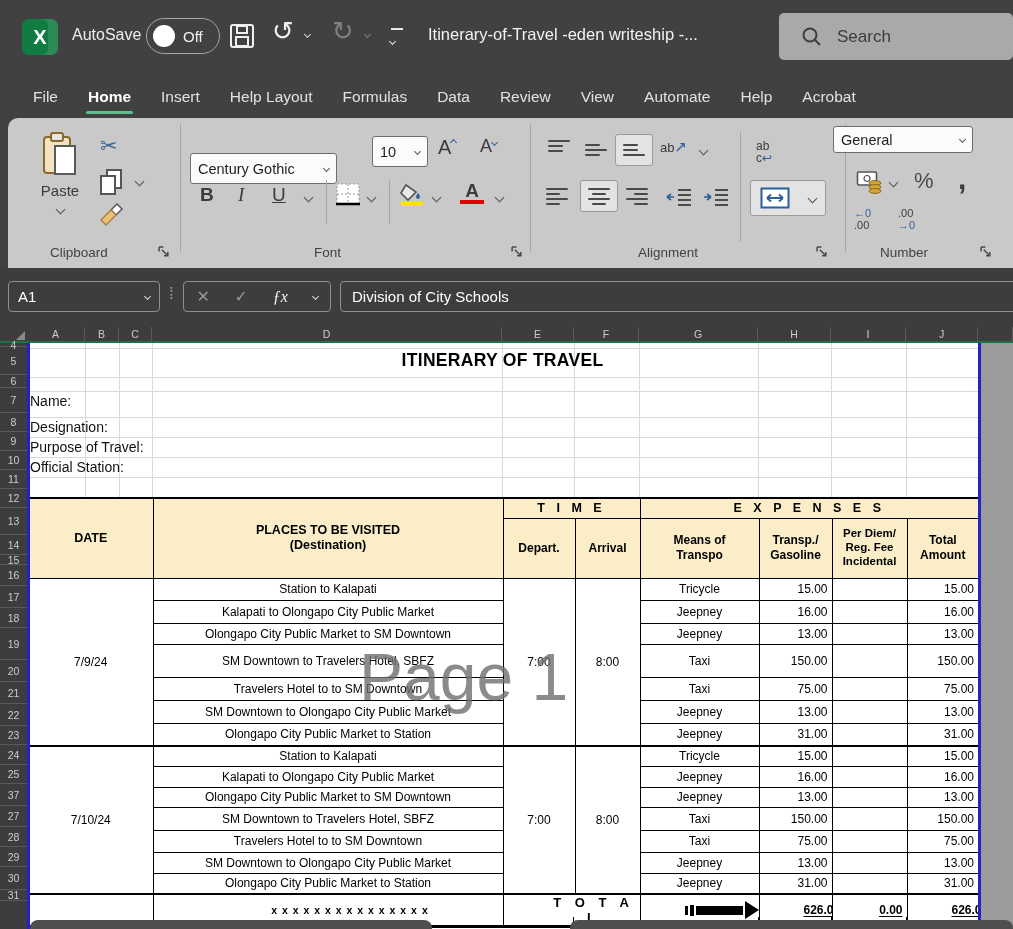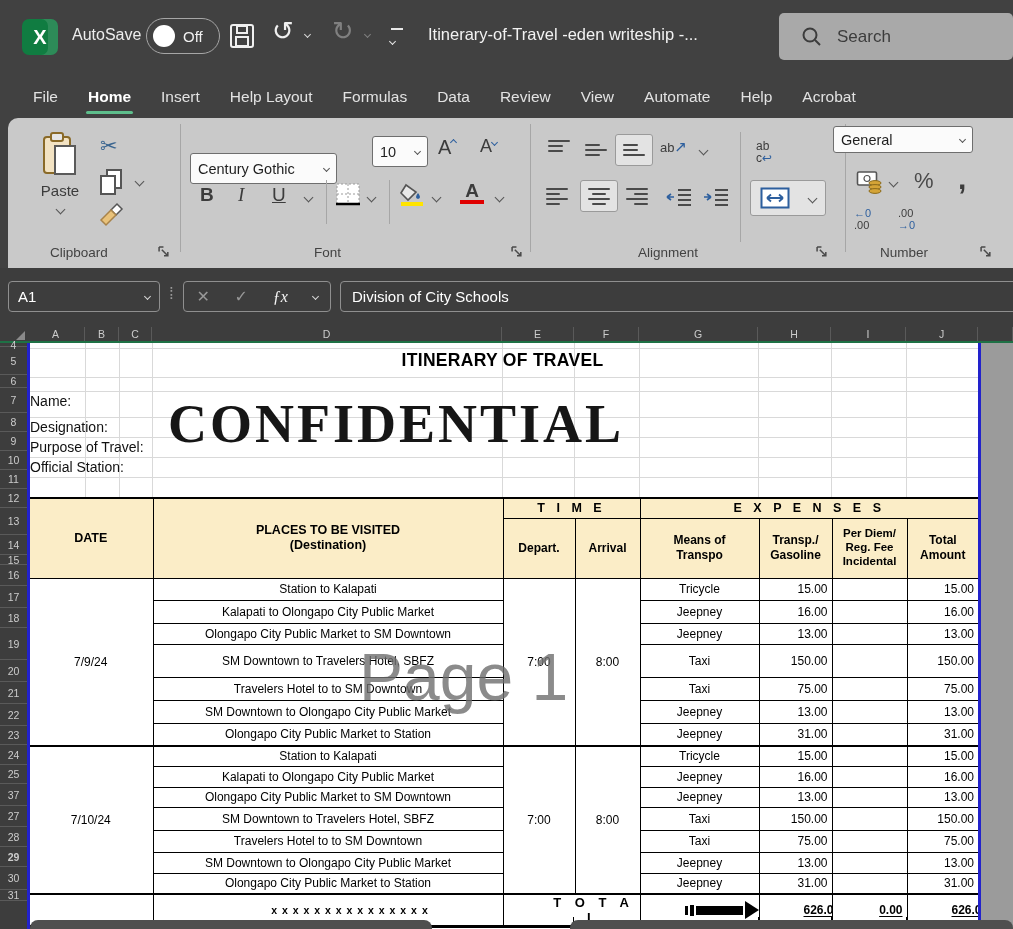--- a/index.html
+++ b/index.html
@@ -423,21 +423,21 @@
       <div class="row-h" style="height: 32px;">19</div>
       <div class="row-h" style="height: 22px;">20</div>
       <div class="row-h" style="height: 22px;">21</div>
       <div class="row-h" style="height: 22px;">22</div>
       <div class="row-h" style="height: 19px;">23</div>
       <div class="row-h" style="height: 20px;">24</div>
       <div class="row-h" style="height: 19px;">25</div>
       <div class="row-h" style="height: 22px;">37</div>
       <div class="row-h" style="height: 21px;">27</div>
       <div class="row-h" style="height: 20px;">28</div>
-      <div class="row-h" style="height: 20px; font-weight: bold;">29</div>
+      <div class="row-h" style="height: 20px;">29</div>
       <div class="row-h" style="height: 23px;">30</div>
       <div class="row-h" style="height: 11px;">31</div>
     </div>
   <div id="outside-area" class="abs"></div>
 
   <div id="sheet" class="abs">
     <div id="gridlines">
         <div class="gridline-v" style="left: 58px; top: 0px; height: 154px;"></div>
         <div class="gridline-v" style="left: 92px; top: 0px; height: 154px;"></div>
         <div class="gridline-v" style="left: 125px; top: 0px; height: 154px;"></div>
@@ -457,21 +457,20 @@
         <div class="gridline-h" style="top: 154px; left: 0px; width: 951px;"></div>
       </div>
 
     <div id="sheet-title" class="abs">ITINERARY OF TRAVEL</div>
     <div id="info-labels">
         <div class="info-label" style="top: 50px;">Name:</div>
         <div class="info-label" style="top: 76px;">Designation:</div>
         <div class="info-label" style="top: 96px;">Purpose of Travel:</div>
         <div class="info-label" style="top: 116px;">Official Station:</div>
       </div>
-    <div id="wm-confidential" class="abs">CONFIDENTIAL</div>
 
     <table id="itin-table">
       <colgroup>
         <col style="width:125px">
           <col style="width:350px">
           <col style="width:72px">
           <col style="width:65px">
         <col style="width:119px">
           <col style="width:73px">
           <col style="width:75px">

